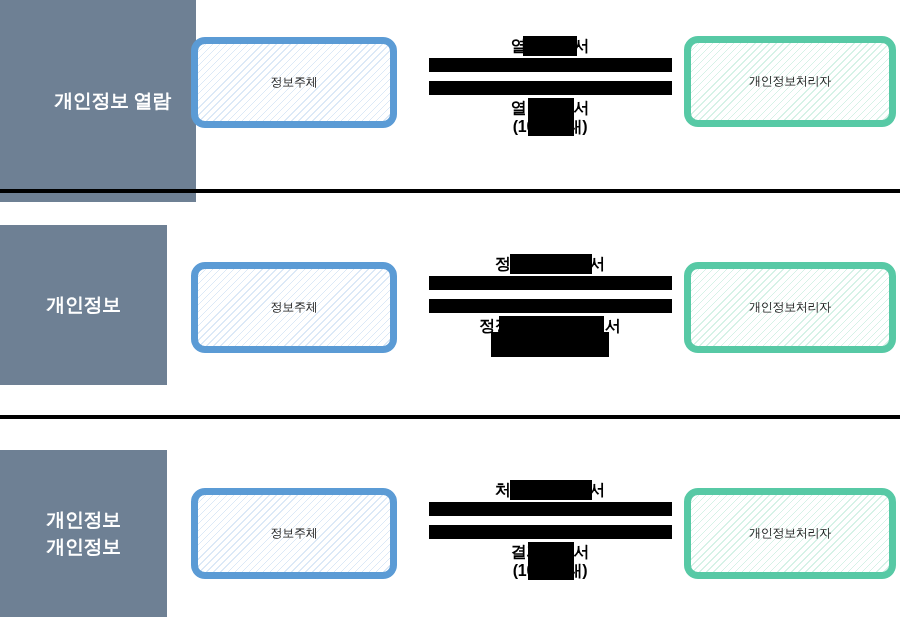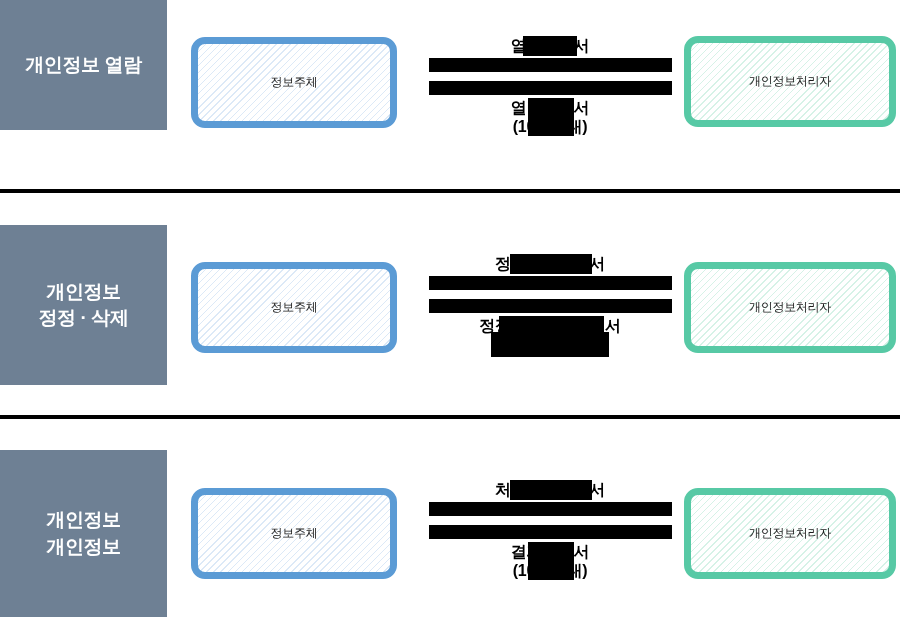--- a/index.html
+++ b/index.html
@@ -44,21 +44,21 @@
     color: #ffffff;
     display: flex;
     align-items: center;
     justify-content: center;
     text-align: center;
     font-weight: bold;
     font-size: 19px;
     line-height: 1.38;
     letter-spacing: -0.4px;
   }
-  .row-1 .label-panel { top: 0;  height: 130px; }
+  .row-1 .label-panel { top: 0;  height: 202px; padding-left: 29px; }
   .row-2 .label-panel { top: 31px; height: 160px; }
   .row-3 .label-panel { top: 30px; height: 167px; }
 
   .label-panel .line { display: block; white-space: nowrap; }
 
   
   .actor {
     position: absolute;
     box-sizing: border-box;
     border-radius: 14px;
@@ -185,21 +185,20 @@
   </div>
 </div>
 
 <div class="divider divider-1"></div>
 
 <div class="row row-2">
 
   <div class="label-panel">
     <span>
       <span class="line">개인정보</span>
-      <span class="line">정정 · 삭제</span>
     </span>
   </div>
 
   <div class="actor actor-subject">
     <span>정보주체</span>
   </div>
 
   <div class="flow">
     <div class="caption caption-top">
       <span>정정삭제요구서</span>

